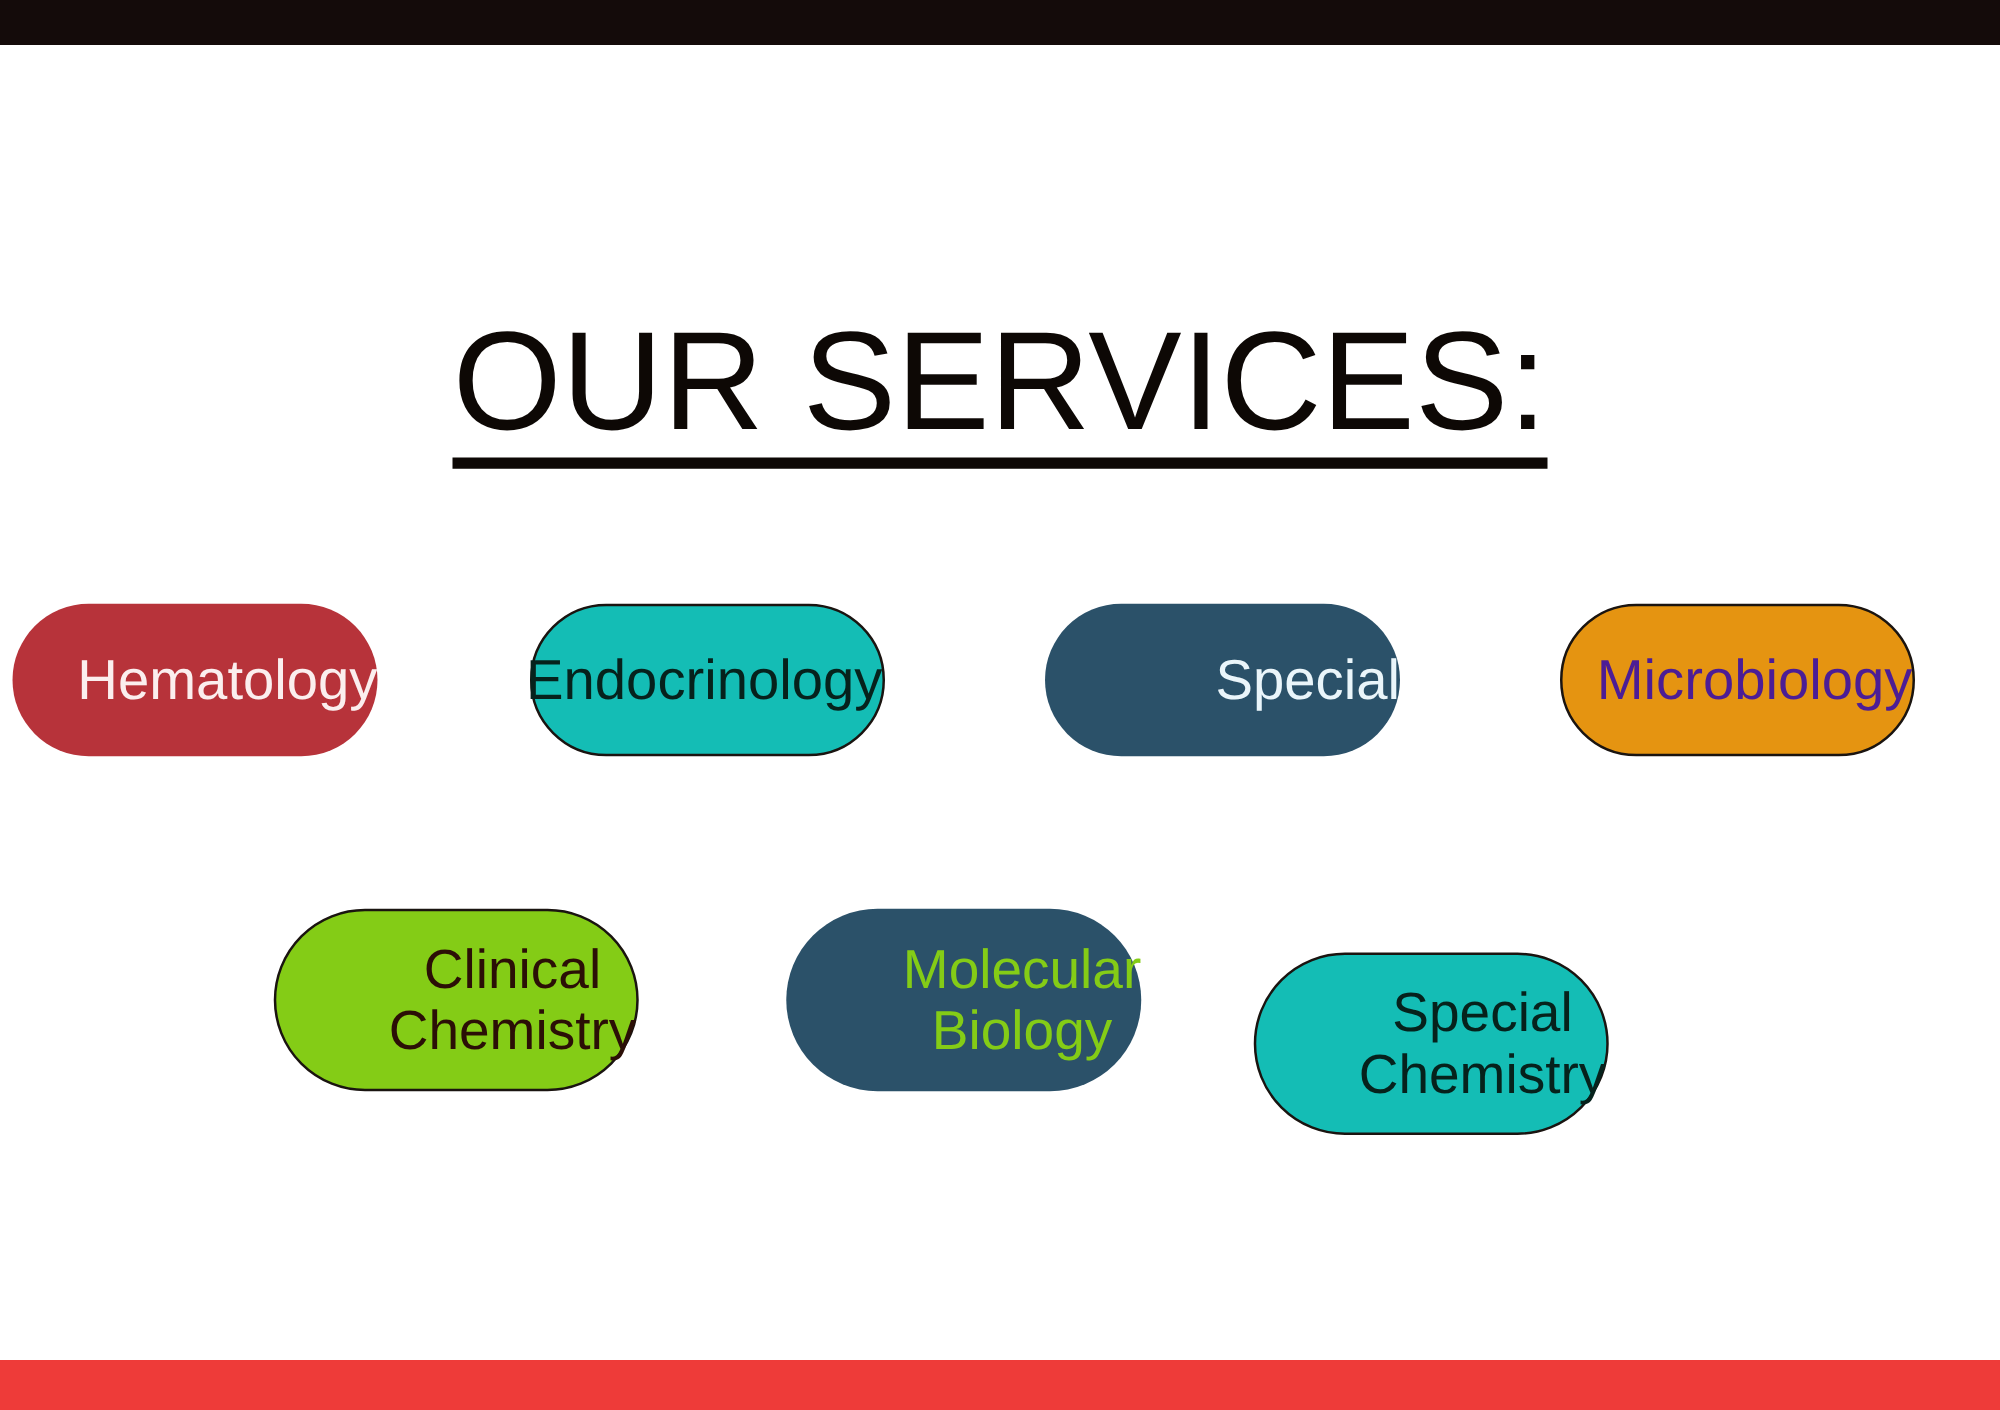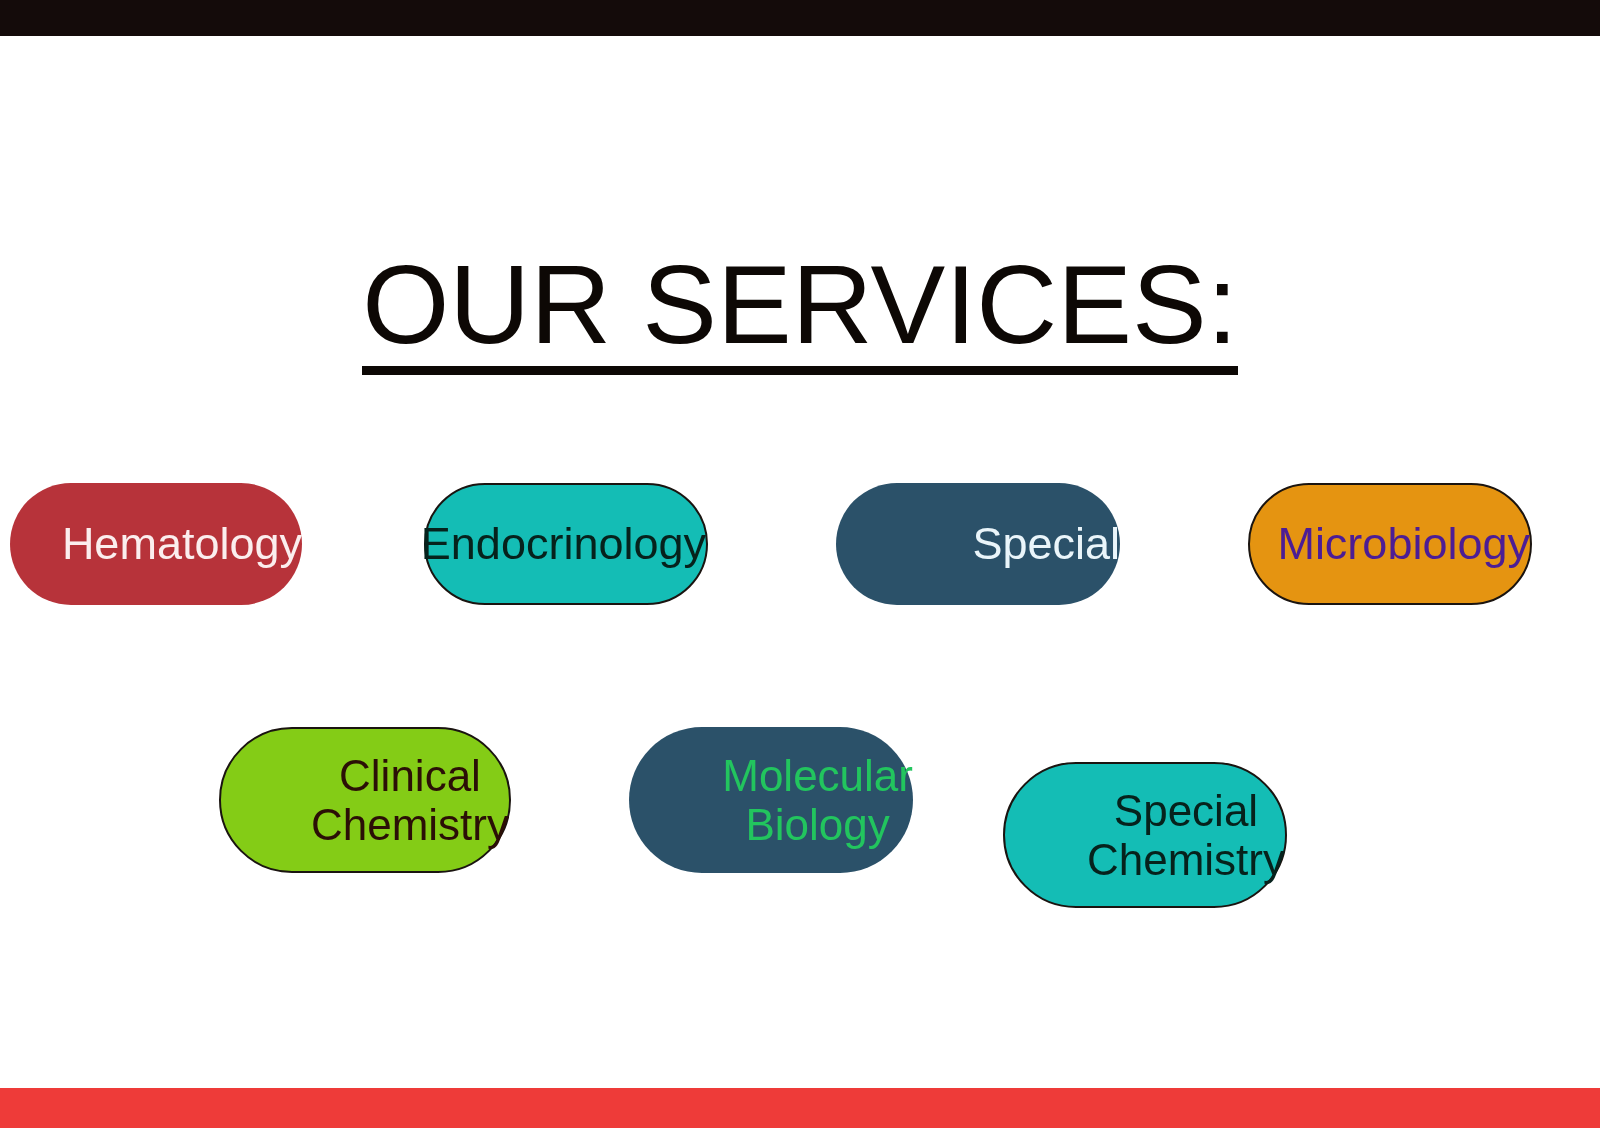--- a/index.html
+++ b/index.html
@@ -121,21 +121,21 @@
       <span>Microbiology</span>
     </div>
   </div>
 
   <div id="services-row-2">
     <div class="pill row2 outlined" id="pill-clinical-chemistry" style="background: #84cc16; color: rgb(43, 15, 6);">
       <span>Clinical
 Chemistry</span>
     </div>
 
-    <div class="pill row2" id="pill-molecular-biology" style="background: rgb(43, 81, 105); color: #22c55e; border: none;">
+    <div class="pill row2" id="pill-molecular-biology" style="background: rgb(43, 81, 105); color: #84cc16; border: none;">
       <span>Molecular
 Biology</span>
     </div>
 
     <div class="pill row2 outlined" id="pill-special-chemistry" style="background: rgb(20, 189, 181); color: rgb(6, 34, 28);">
       <span>Special
 Chemistry</span>
     </div>
   </div>
 

